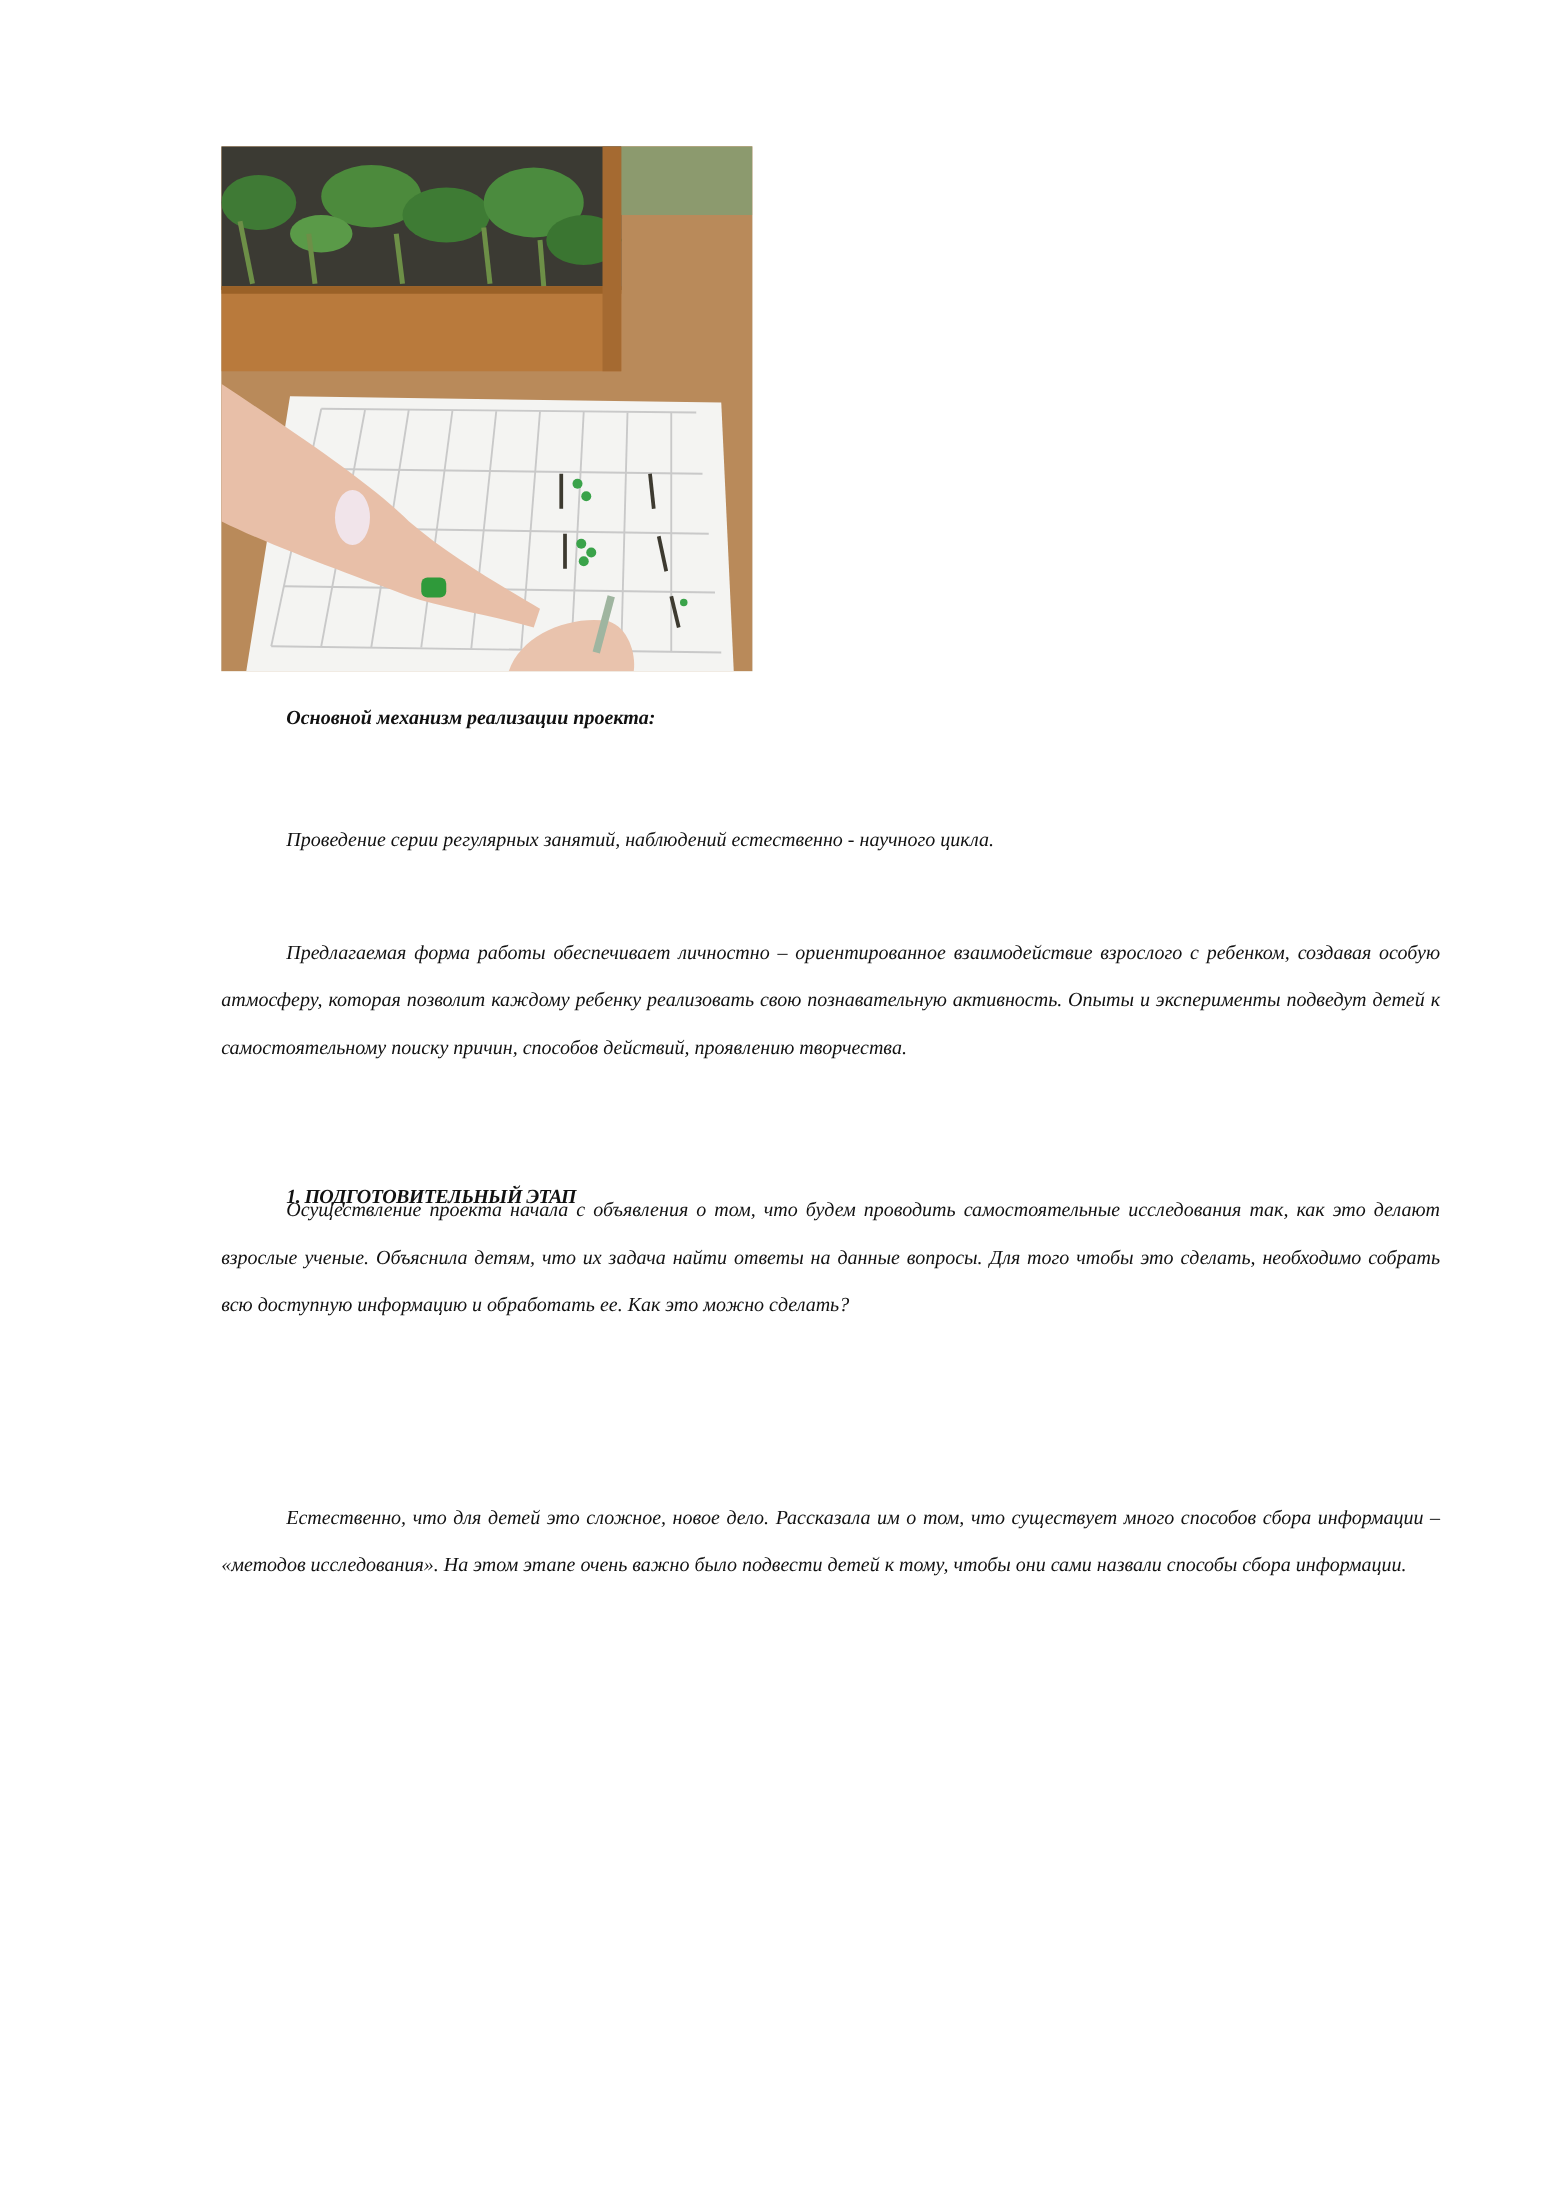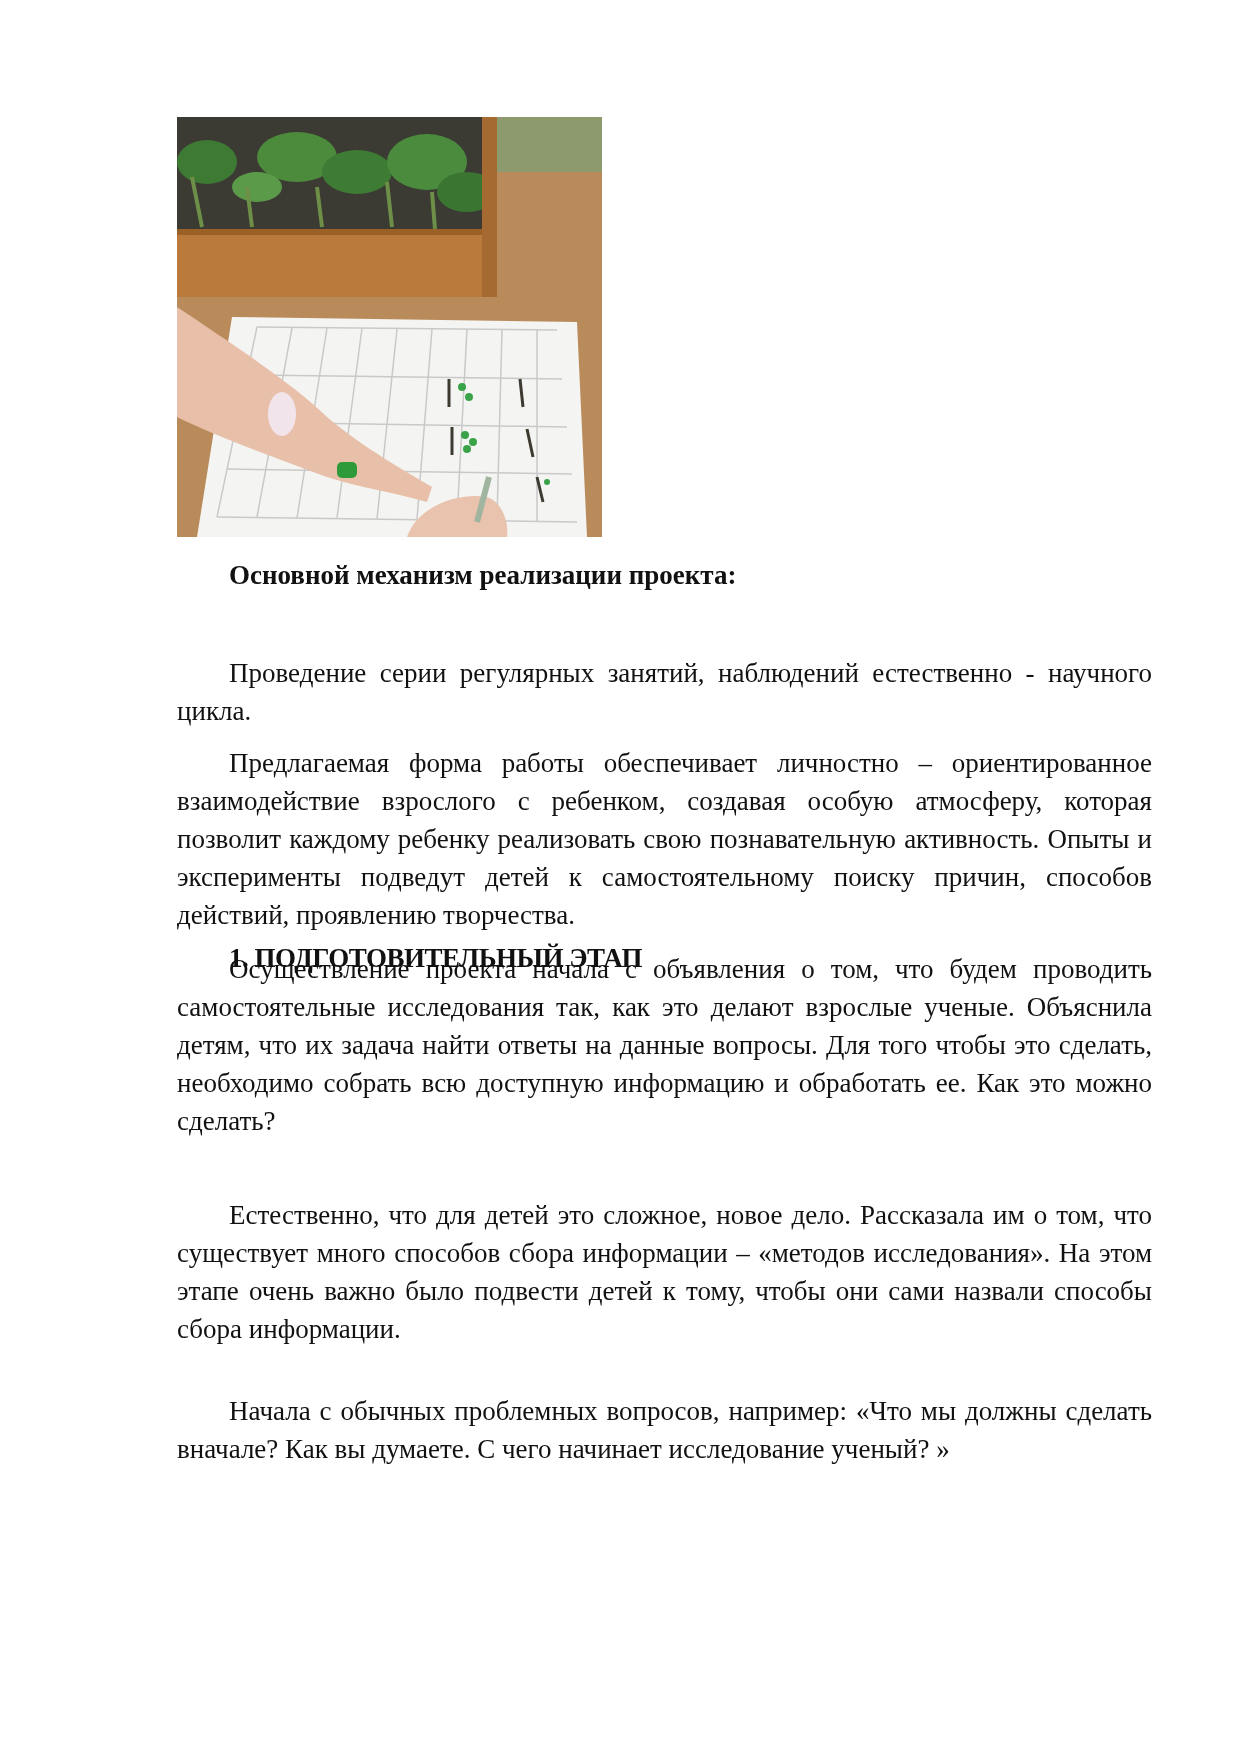--- a/index.html
+++ b/index.html
@@ -8,21 +8,21 @@
     position: absolute; left: 0; top: 0; width: 1240px; height: 1754px; background: #fff;
     font-family: "Liberation Serif", "DejaVu Serif", serif; color: #111;
   }
   .photo {
     position: absolute; left: 177px; top: 117px; width: 425px; height: 420px;
     overflow: hidden; background: #c9b69a;
   }
   .photo svg { display: block; width: 100%; height: 100%; }
   .text-block {
     position: absolute; left: 177px; width: 975px;
-    font-size: 27px; line-height: 38px; text-align: justify;
+    font-size: 16px; line-height: 38px; text-align: justify; font-style: italic;
   }
   .text-block p { margin: 0; text-indent: 52px; }
   .heading-bold { font-weight: bold; text-indent: 52px; }
   .section-heading { font-weight: bold; text-indent: 52px; letter-spacing: -0.5px; }
 </style>
 </head>
 <body>
 
 <div class="page">
 
@@ -112,18 +112,15 @@
   </div>
 
   <div class="text-block" style="top:950px;">
     <p>Осуществление проекта начала с объявления о том, что будем проводить самостоятельные исследования так, как это делают взрослые ученые. Объяснила детям, что их задача найти ответы на данные вопросы. Для того чтобы это сделать, необходимо собрать всю доступную информацию и обработать ее. Как это можно сделать?</p>
   </div>
 
   <div class="text-block" style="top:1196px;">
     <p>Естественно, что для детей это сложное, новое дело. Рассказала им о том, что существует много способов сбора информации – «методов исследования». На этом этапе очень важно было подвести детей к тому, чтобы они сами назвали способы сбора информации.</p>
   </div>
 
-  <div class="text-block" style="top:1392px;">
-    <p>Начала с обычных проблемных вопросов, например: «Что мы должны сделать вначале? Как вы думаете. С чего начинает исследование ученый? »</p>
-  </div>
 
 
 </div>
 
 </body></html>

